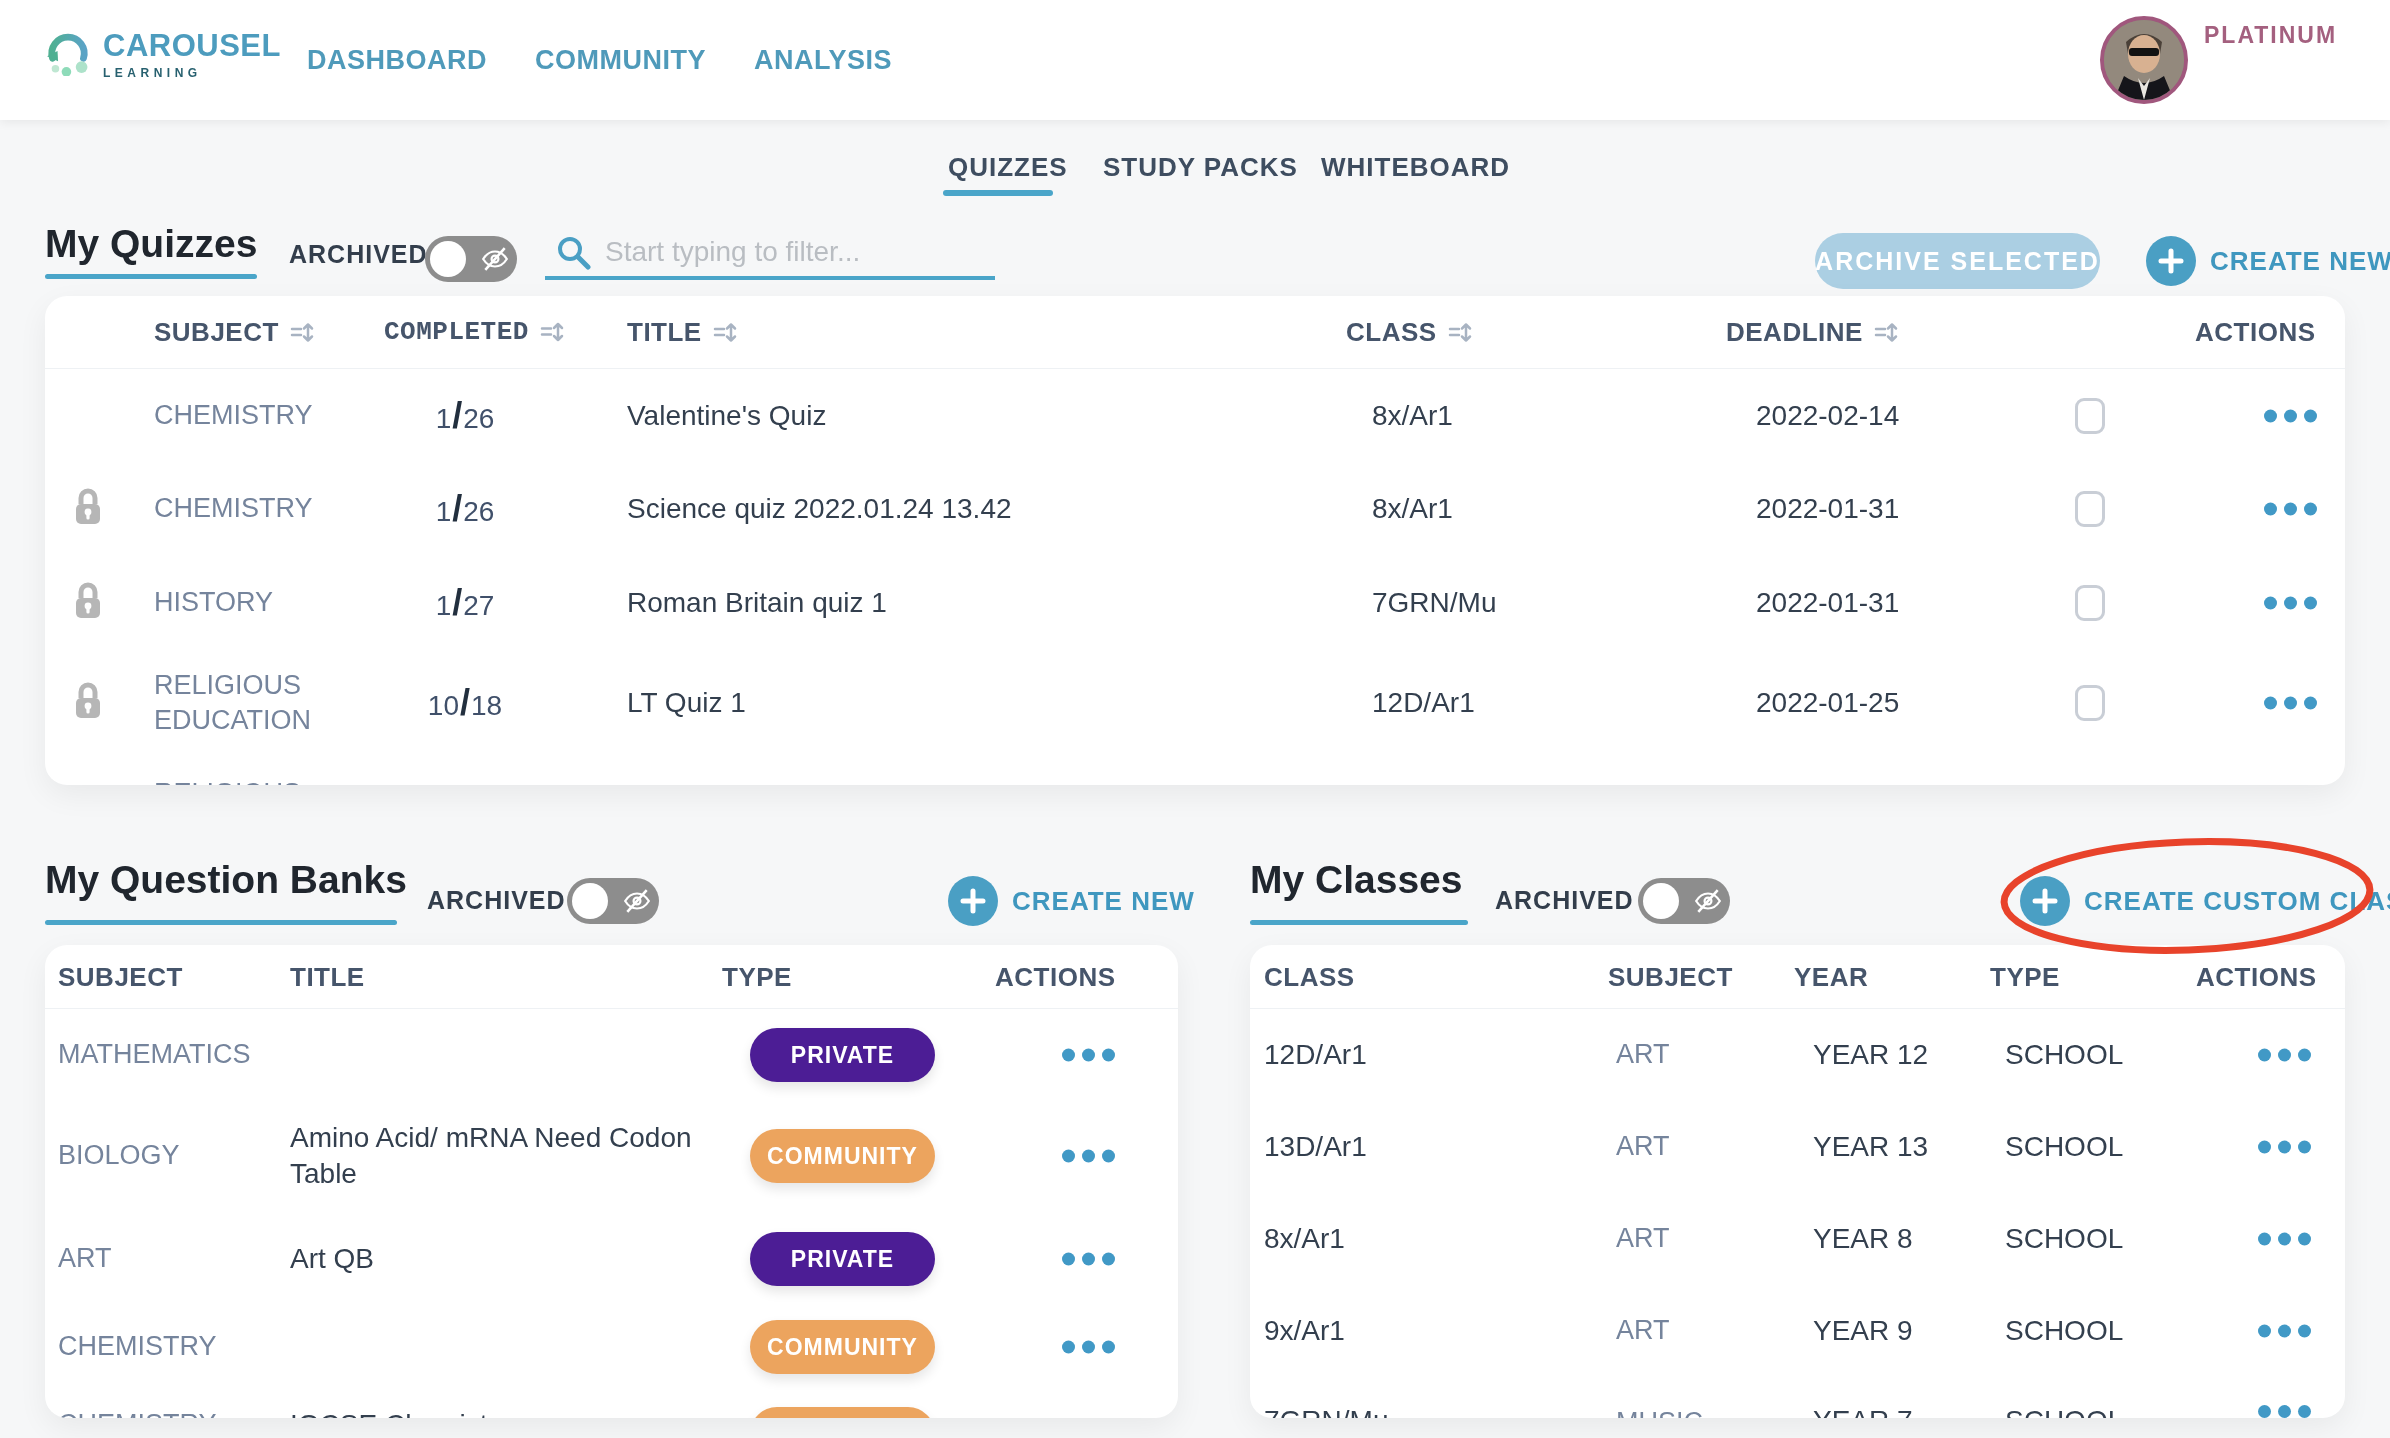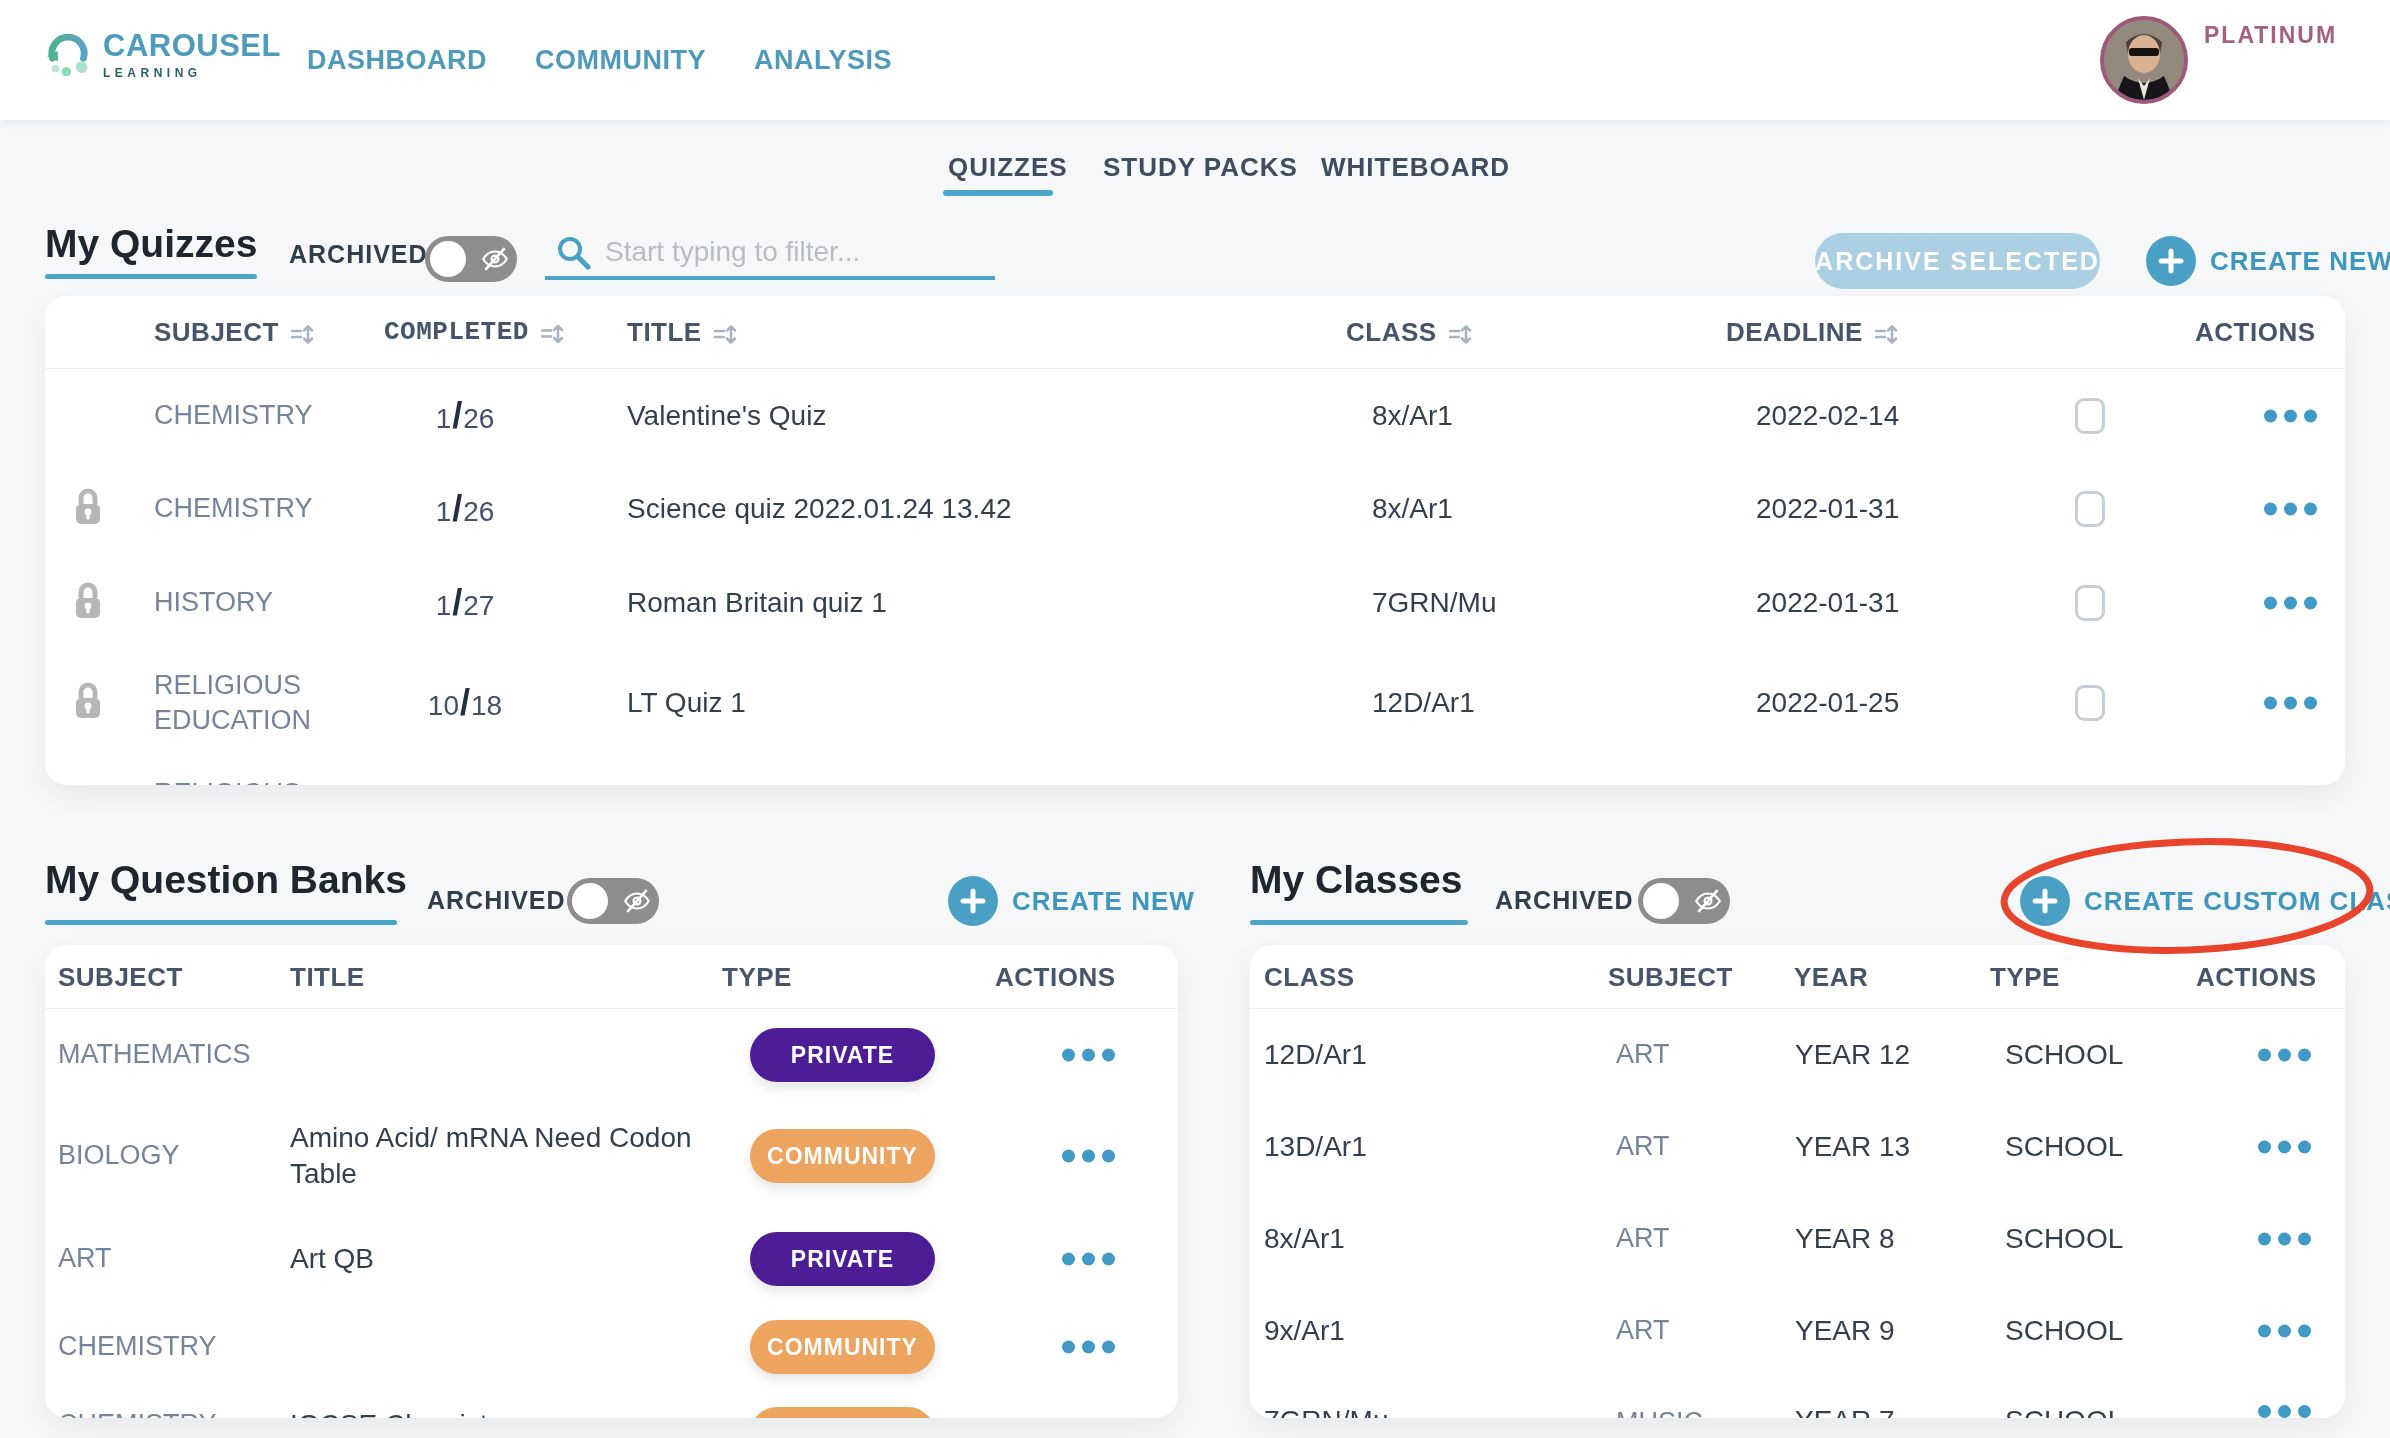--- a/index.html
+++ b/index.html
@@ -29,40 +29,40 @@
   .plus-circle{width:50px;height:50px;border-radius:50%;background:#4a9fc4;display:flex;align-items:center;justify-content:center;flex:none;}
   .create-label{font-size:26px;font-weight:700;color:#3f97bf;letter-spacing:1px;white-space:nowrap;}
   .archive-selected{position:absolute;left:1815px;top:233px;width:285px;height:56px;border-radius:28px;background:#abcfe3;color:#fff;font-size:25px;font-weight:700;letter-spacing:2px;display:flex;align-items:center;justify-content:center;cursor:pointer;}
   .search-wrap{position:absolute;left:545px;top:228px;width:450px;height:56px;}
   .search-wrap svg{position:absolute;left:10px;top:6px;}
   .search-input{position:absolute;left:0;top:0;width:450px;height:52px;box-sizing:border-box;padding-left:60px;border:none;border-bottom:4px solid #4aa5c9;background:transparent;font-family:"Liberation Sans",sans-serif;font-size:28px;color:#555;outline:none;}
   .search-input::placeholder{color:#b9bdc2;}
   
   .card{position:absolute;background:#fff;border-radius:22px;box-shadow:0 10px 30px rgba(0,0,0,.06);overflow:hidden;}
   .t-head{position:relative;border-bottom:1px solid #eef1f4;}
-  .t-head .hcell{position:absolute;top:50%;transform:translateY(-50%);display:flex;align-items:flex-end;gap:10px;font-size:26px;font-weight:700;color:#46556b;letter-spacing:.5px;white-space:nowrap;}
+  .t-head .hcell{position:absolute;top:50%;transform:translateY(-50%);display:flex;align-items:center;gap:10px;font-size:26px;font-weight:700;color:#46556b;letter-spacing:.5px;white-space:nowrap;}
   .t-row{position:relative;}
   .cell{position:absolute;top:50%;transform:translateY(-50%);white-space:nowrap;}
   .subj{font-size:27px;color:#75849c;line-height:1.3;white-space:normal;}
   .val{font-size:28px;color:#333f4e;}
   .comp-done,.comp-total{font-size:28px;color:#40506a;}
   .comp-sep{font-size:36px;font-weight:700;color:#222f3e;padding:0 1px;}
   .dots{display:flex;gap:7px;align-items:center;justify-content:center;width:66px;cursor:pointer;}
   .dots i{width:13px;height:13px;border-radius:50%;background:#4199c6;}
   .checkbox{display:block;width:30px;height:36px;border:3px solid #c9ced6;border-radius:9px;background:#fff;box-sizing:border-box;cursor:pointer;}
   .pill{display:flex;align-items:center;justify-content:center;width:185px;height:54px;border-radius:27px;color:#fff;font-size:23px;font-weight:700;letter-spacing:1px;box-shadow:0 6px 12px rgba(0,0,0,.10);}
   .pill.private{background:#4c1d95;}
   .pill.community{background:#eca45e;}
   
   .c-lock{left:28px;}.c-subj{left:109px;width:190px;}.c-comp{left:355px;width:130px;text-align:center;}
   .c-title{left:582px;}.c-class{left:1327px;}.c-dead{left:1711px;}.c-check{left:2030px;}.c-dots{left:2212px;}
   
   .b-subj{left:13px;width:210px;}.b-title{left:245px;width:440px;white-space:normal;line-height:1.3;}.b-pill{left:705px;}.b-dots{left:1010px;}
   
-  .k-class{left:14px;}.k-subj{left:366px;}.k-year{left:545px;}.k-type{left:755px;}.k-dots{left:1001px;}
+  .k-class{left:14px;}.k-subj{left:366px;}.k-year{left:563px;}.k-type{left:755px;}.k-dots{left:1001px;}
   .partial2 .cell{top:20px;transform:none;}
   .partial3 .cell{top:28px;transform:none;}
   .annotation{position:absolute;left:1990px;top:833px;z-index:10;pointer-events:none;}
 </style>
 </head>
 <body>
 
 <div class="topnav">
   <div class="logo">
     <span>

